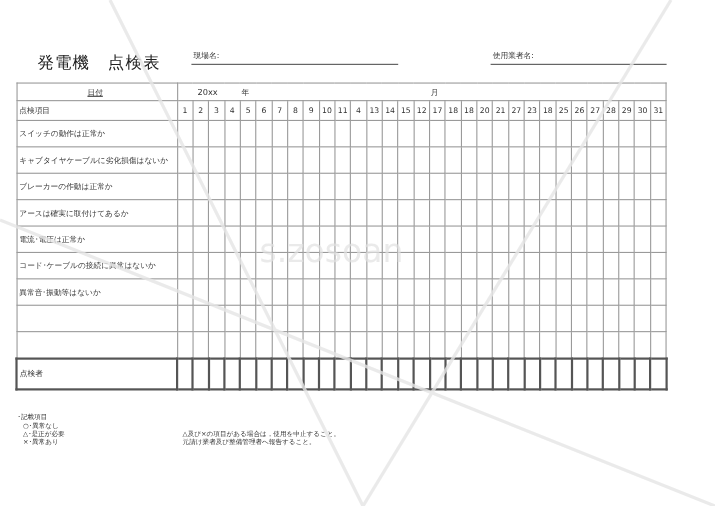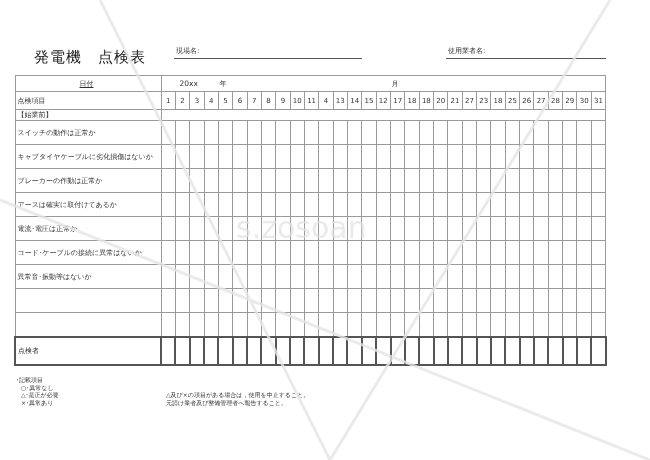--- a/index.html
+++ b/index.html
@@ -107,24 +107,20 @@
         <td class="day">23</td>
         <td class="day">18</td>
         <td class="day">25</td>
         <td class="day">26</td>
         <td class="day">27</td>
         <td class="day">28</td>
         <td class="day">29</td>
         <td class="day">30</td>
         <td class="day">31</td>
       </tr>
-      <tr class="row-sec">
-        <td class="lab">【始業前】</td>
-        <td colspan="31"></td>
-      </tr>
       <tr class="row-item">
         <td class="lab">スイッチの動作は正常か</td>
         <td class="day"></td>
         <td class="day"></td>
         <td class="day"></td>
         <td class="day"></td>
         <td class="day"></td>
         <td class="day"></td>
         <td class="day"></td>
         <td class="day"></td>

